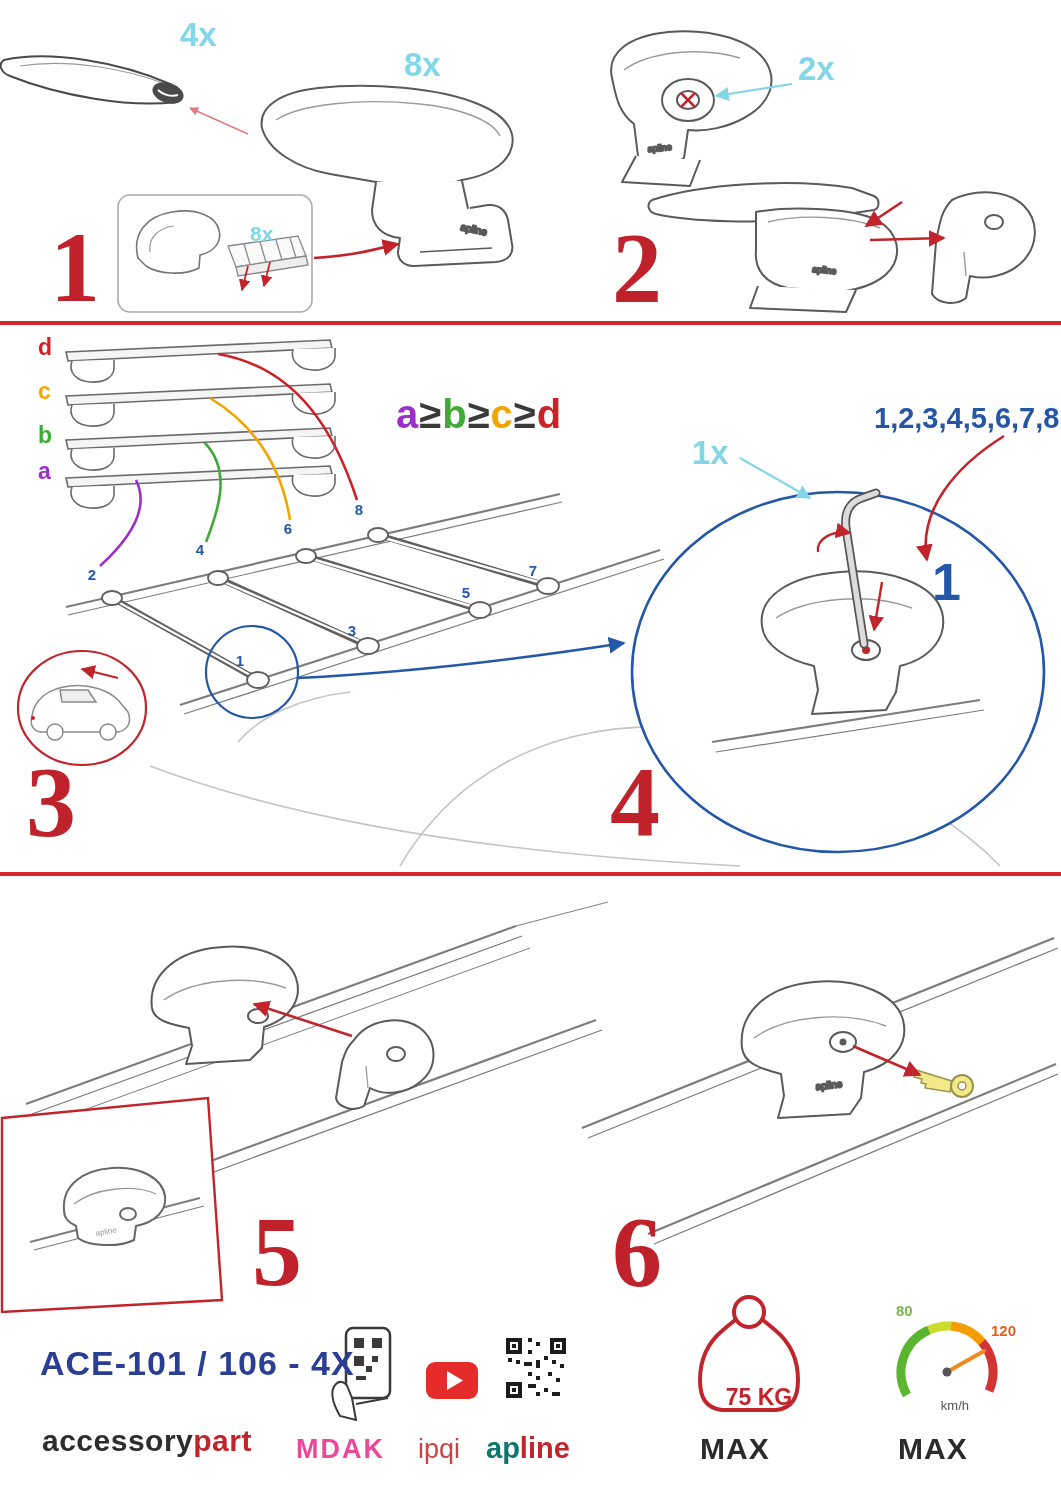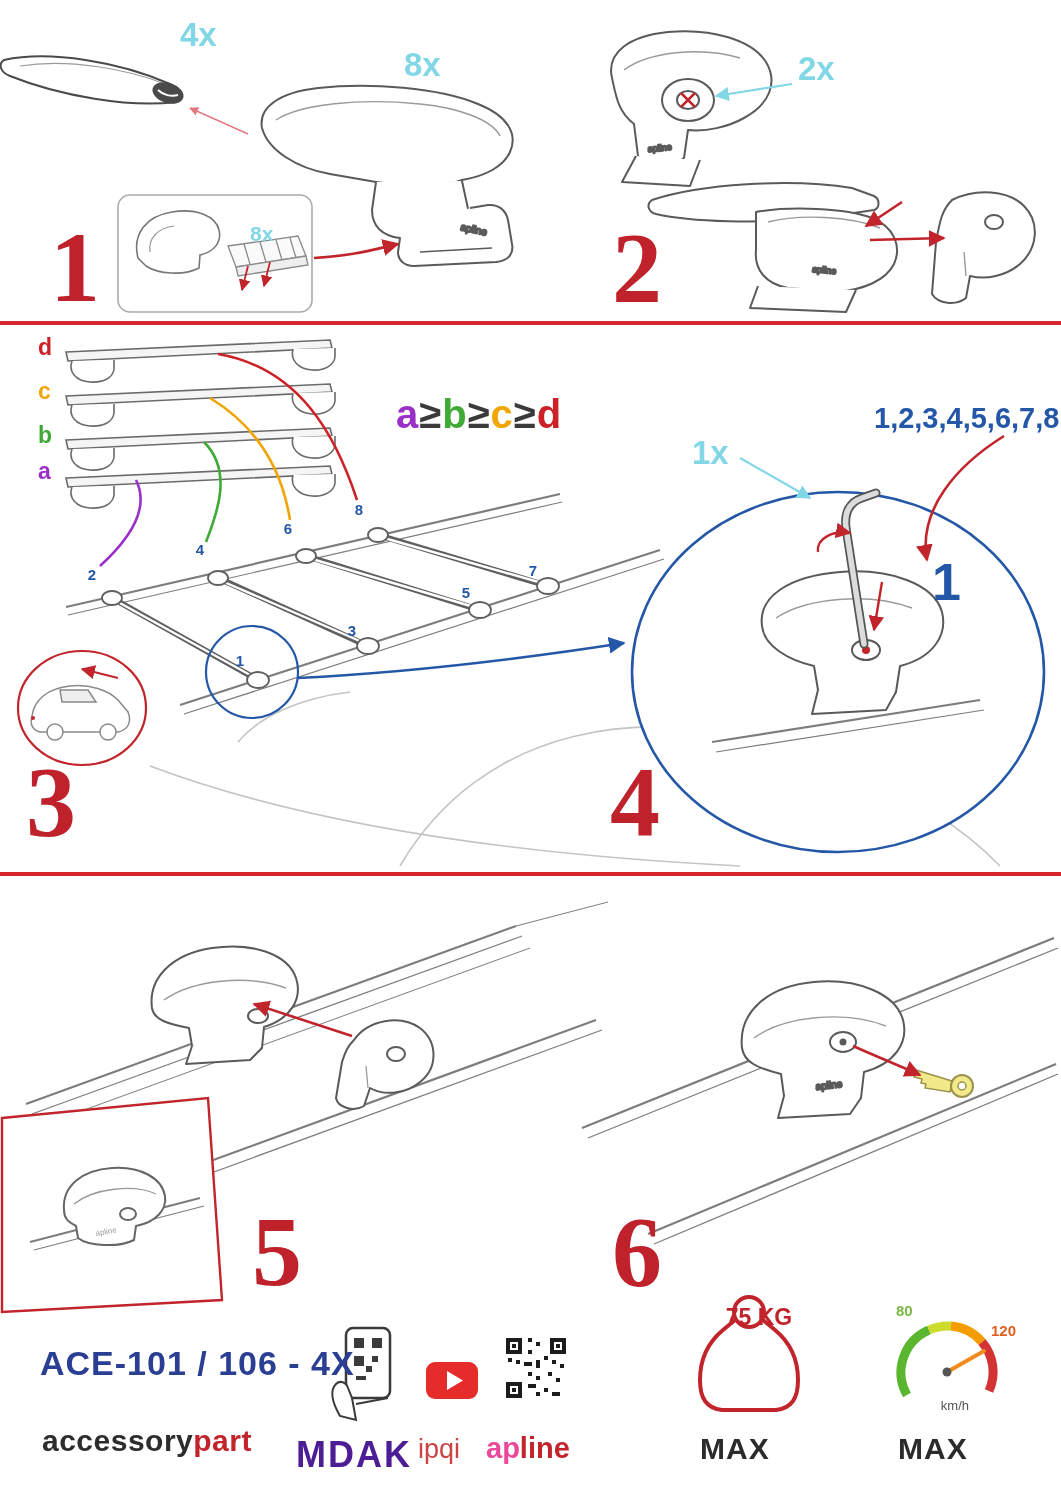--- a/index.html
+++ b/index.html
@@ -20,24 +20,24 @@
   .c-d { color:#cc2227; } .c-c { color:#f0a500; } .c-b { color:#3faa35; } .c-a { color:#9b2fc9; }
   .c-ge { color:#3a3a3a; }
   .formula { font-size:40px; font-weight:700; letter-spacing:1px; }
 
   .seq { color:#2457a7; font-size:29px; font-weight:700; }
   .bignum-blue { color:#2457a7; font-size:52px; font-weight:700; line-height:1; }
 
   .model { color:#2a3f93; font-size:34px; font-weight:700; letter-spacing:1px; }
   .brandline { font-size:30px; font-weight:700; letter-spacing:0.5px; }
   .brand-black { color:#2d2d2d; } .brand-red { color:#c2242c; }
-  .logo-mdak { color:#4c1d95; font-size:36px; font-weight:700; letter-spacing:2px; }
+  .logo-mdak { color:#ec4899; font-size:27px; font-weight:700; letter-spacing:2px; }
   .logo-ipqi { color:#cc4343; font-size:27px; font-weight:500; }
   .logo-apline { font-size:29px; font-weight:700; }
-  .ap-dark { color:#ec4899; } .ap-red { color:#c2242c; }
+  .ap-dark { color:#0f766e; } .ap-red { color:#c2242c; }
 
   .weight-value { color:#c2242c; font-size:23px; font-weight:700; text-align:center; }
   .max-label { color:#2b2b2b; font-size:30px; font-weight:700; text-align:left; letter-spacing:1px; }
   .speed-60 { color:#7ab648; font-size:15px; font-weight:700; }
   .speed-120 { color:#e2601f; font-size:15px; font-weight:700; }
   .speed-unit { color:#555; font-size:13px; text-align:right; }
 </style>
 </head>
 <body>
 
@@ -368,21 +368,21 @@
   <div class="abs model" style="left:40px; top:1344px">ACE-101 / 106 - 4X</div>
   <div class="abs brandline" style="left:42px; top:1424px">
     <span class="brand-black">accessory</span><span class="brand-red">part</span>
   </div>
   <div class="abs logo-mdak" style="left:296px; top:1434px">MDAK</div>
   <div class="abs logo-ipqi" style="left:418px; top:1434px">ipqi</div>
   <div class="abs logo-apline" style="left:486px; top:1432px">
     <span class="ap-dark">ap</span><span class="ap-red">line</span>
   </div>
 
-  <div class="abs weight-value" style="left:700px; top:1304px; width:118px">75 KG</div>
+  <div class="abs weight-value" style="left:700px; top:1384px; width:118px">75 KG</div>
   <div class="abs max-label" style="left:700px; top:1432px; width:98px">MAX</div>
 
   <div class="abs speed-60" style="left:896px; top:1302px">80</div>
   <div class="abs speed-120" style="left:991px; top:1322px">120</div>
   <div class="abs speed-unit" style="left:925px; top:1398px; width:44px">km/h</div>
   <div class="abs max-label" style="left:898px; top:1432px; width:98px">MAX</div>
 
 </div>
 
 </body></html>

